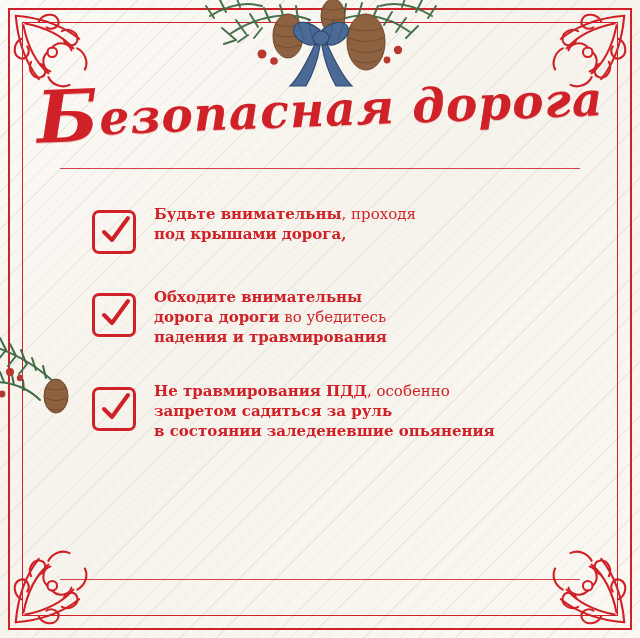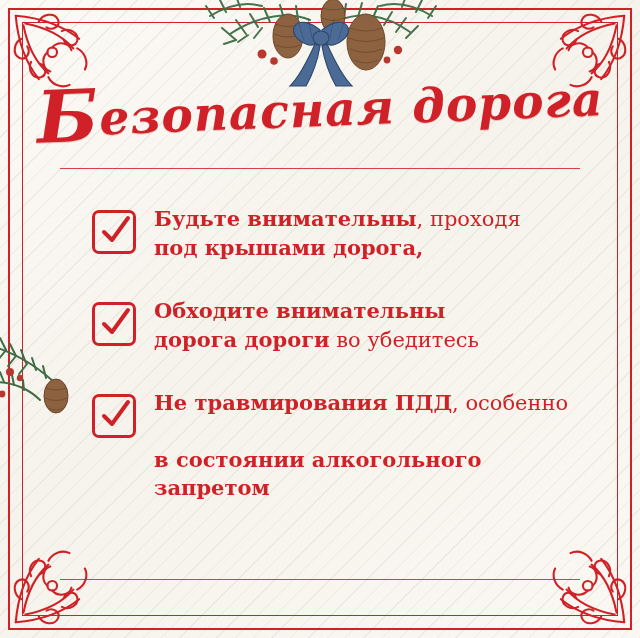--- a/index.html
+++ b/index.html
@@ -143,21 +143,21 @@
   .checkbox svg {
     position: absolute;
     left: 4px;
     top: 2px;
     width: 32px;
     height: 32px;
   }
   .text {
     color: #cf2127;
     font-family: "DejaVu Serif", serif;
-    font-size: 21px;
+    font-size: 15px;
     line-height: 1.33;
     max-width: 430px;
   }
   .text .b { font-weight: bold; }
   .text .n { font-weight: normal; }
 </style>
 </head>
 <body>
 
 <div id="poster">
@@ -359,33 +359,33 @@
 
     <div class="item">
       <div class="checkbox">
         <svg viewBox="0 0 32 32" fill="none" stroke="#cf2127" stroke-width="4" stroke-linecap="round" stroke-linejoin="round">
           <path d="M5 17 L13 25 L29 3"></path>
         </svg>
       </div>
       <div class="text">
         <span class="b">Обходите внимательны</span><span class="n"></span><br>
         <span class="b">дорога дороги</span><span class="n"> во убедитесь</span><br>
-        <span class="n"></span>
+        <span class="b">падения и травмирования</span><span class="n"></span>
       </div>
     </div>
 
     <div class="item">
       <div class="checkbox">
         <svg viewBox="0 0 32 32" fill="none" stroke="#cf2127" stroke-width="4" stroke-linecap="round" stroke-linejoin="round">
           <path d="M5 17 L13 25 L29 3"></path>
         </svg>
       </div>
       <div class="text">
         <span class="b">Не травмирования ПДД</span><span class="n">, особенно</span><br>
-        <span class="n"></span><br>
-        <span class="b">в состоянии алкогольного запретом</span><span class="n"></span>
+        <span class="b">запретом садиться за руль</span><span class="n"></span><br>
+        <span class="b">в состоянии заледеневшие опьянения</span><span class="n"></span>
       </div>
     </div>
 
   </div>
 
   <div class="bottom-rule"></div>
 </div>
 
 </body></html>

